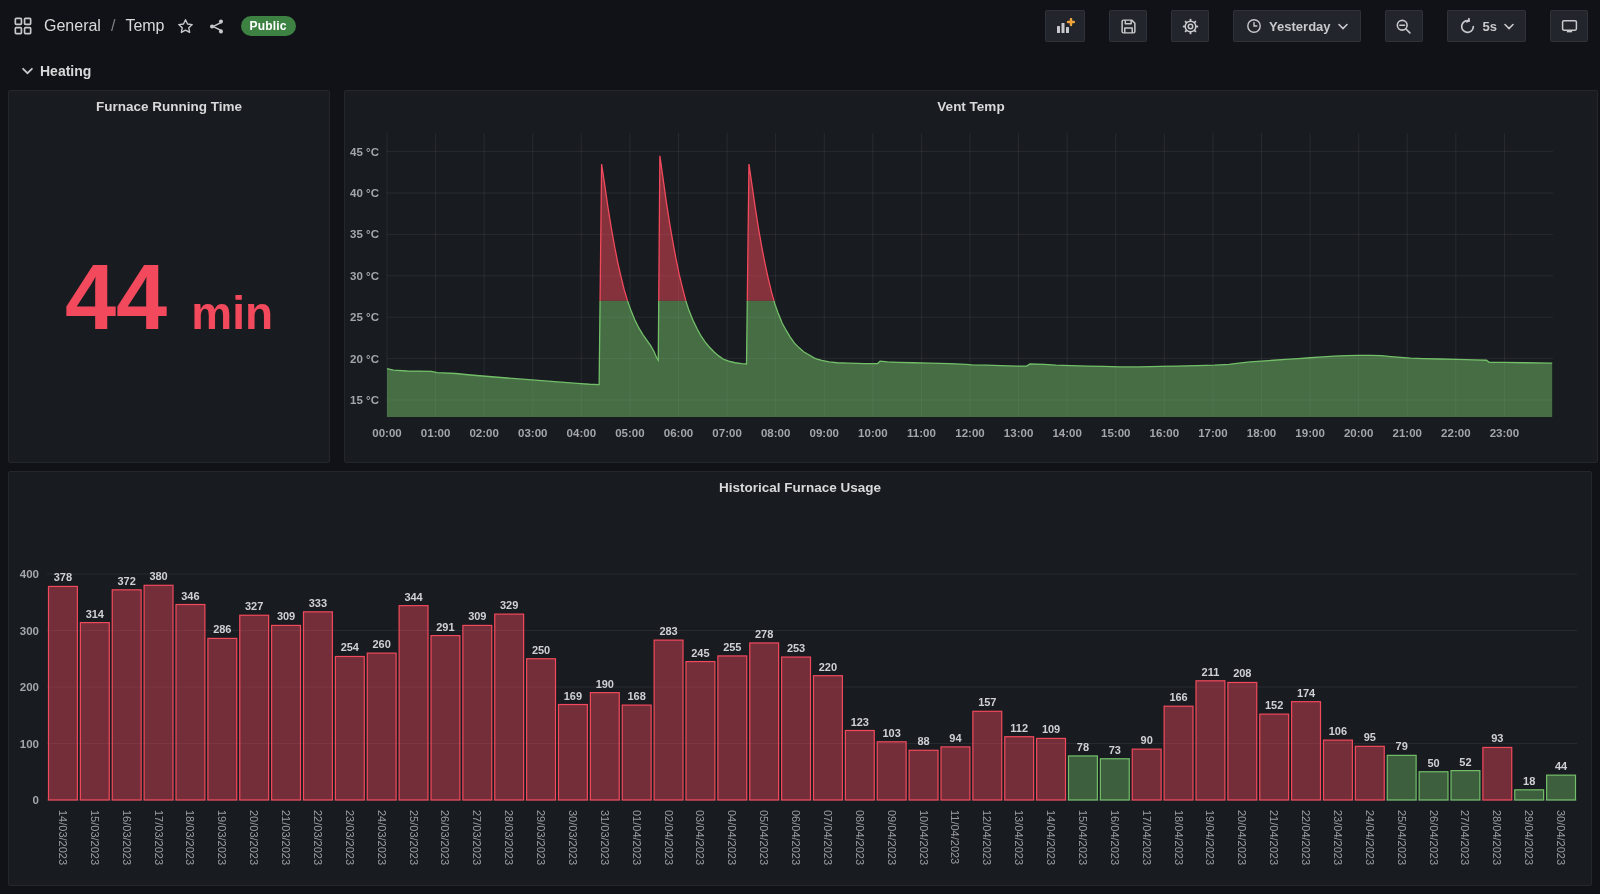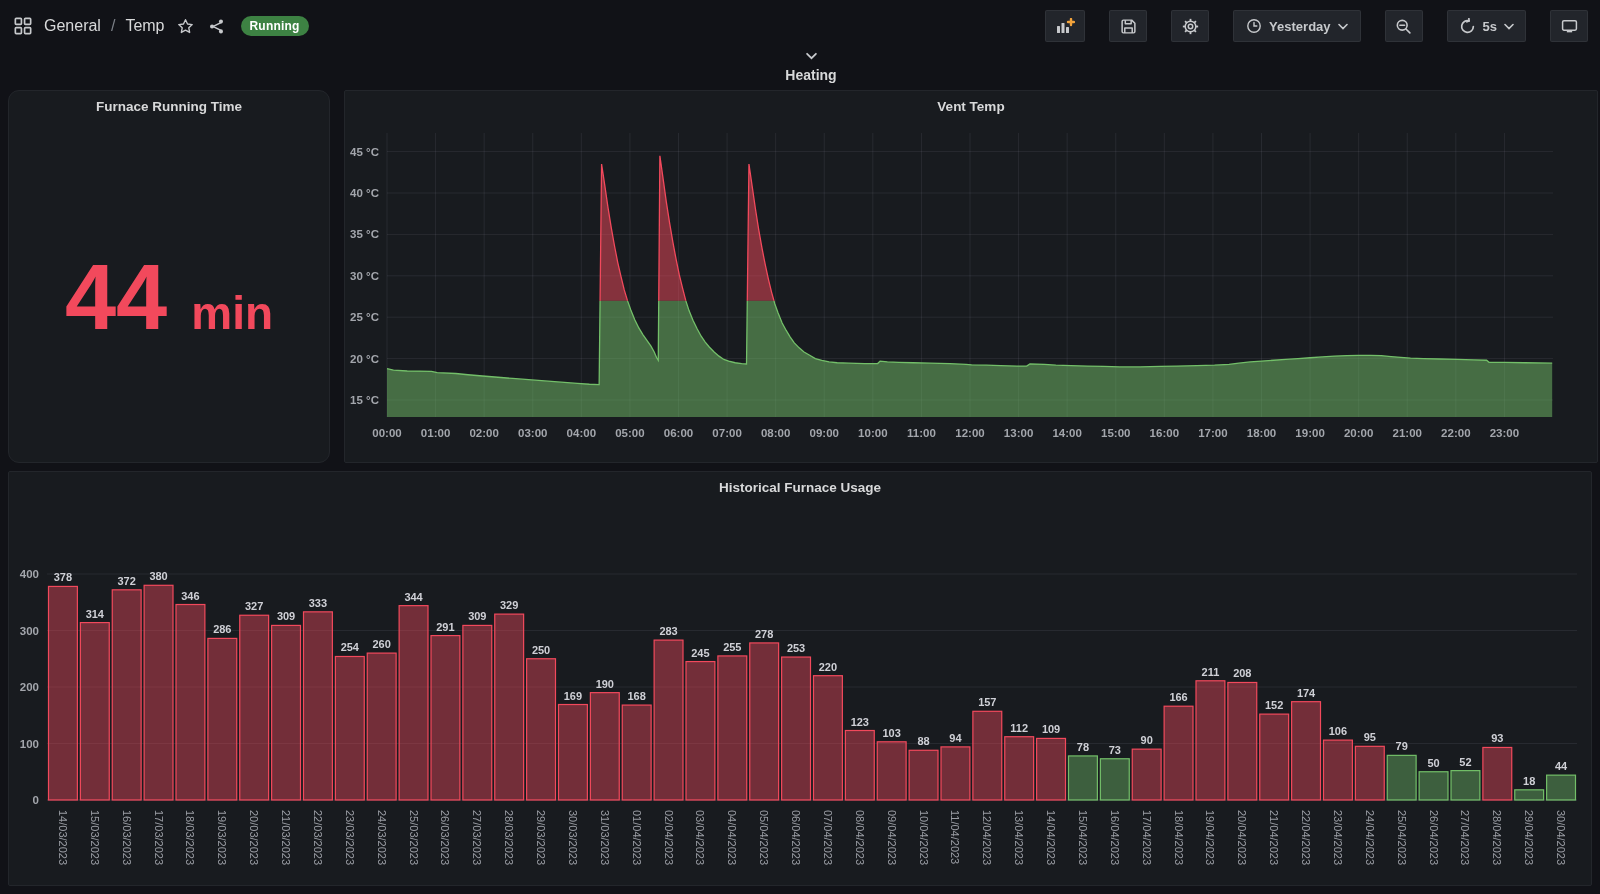--- a/index.html
+++ b/index.html
@@ -27,33 +27,33 @@
   .tool-btn {
     height:32px; min-width:38px; display:flex; align-items:center; justify-content:center;
     gap:7px; background:#22252b; border:1px solid rgba(204,204,220,0.08);
     border-radius:2px; color:#c7c9cc; font-size:13px; font-weight:600;
     padding:0 9px; cursor:pointer;
   }
   .tool-btn .lbl { white-space:nowrap; }
   
   .row-header {
     height:38px; display:flex; align-items:center; gap:7px;
-    padding-left:22px; cursor:pointer;flex-direction:column;
+    padding-left:22px; cursor:pointer;
   }
   .row-title { font-size:14px; font-weight:700; color:#d8d9da; }
   
   .panel {
     position:absolute; background:#181b1f;
     border:1px solid #23262b; border-radius:2px;
   }
   .panel-title {
     height:30px; display:flex; align-items:center; justify-content:center;
     font-size:13.5px; font-weight:600; color:#d8d9da; cursor:pointer;
   }
-  #panel-stat  { left:8px;   top:90px;  width:322px;  height:373px;border-radius:11px; }
+  #panel-stat  { left:8px;   top:90px;  width:322px;  height:373px; }
   #panel-vent  { left:344px; top:90px;  width:1254px; height:373px; }
   #panel-hist  { left:8px;   top:471px; width:1584px; height:415px;text-align:center; }
   .stat-body {
     height:calc(100% - 30px); display:flex; align-items:center; justify-content:center;
   }
   .stat-value { display:flex; align-items:baseline; color:#F2495C; margin-top:10px; }
   .stat-num  { font-size:92px; font-weight:700; line-height:1; }
   .stat-unit { font-size:46px; font-weight:700; margin-left:24px; line-height:1; }
   svg text { font-family:"Liberation Sans", sans-serif; }
 </style>
@@ -80,21 +80,21 @@
     </span>
     <span class="icon-btn">
       <svg width="17" height="17" viewBox="0 0 16 16" fill="#c7c9cc">
         <circle cx="12.2" cy="3.4" r="1.9"></circle>
           <circle cx="3.8" cy="8" r="1.9"></circle>
           <circle cx="12.2" cy="12.6" r="1.9"></circle>
         <path d="M4.6 7.2 L11.4 3.9 L12.1 5.1 L5.3 8.4 Z"></path>
         <path d="M4.6 8.8 L11.4 12.1 L12.1 10.9 L5.3 7.6 Z"></path>
       </svg>
     </span>
-    <span class="badge">Running</span>
+    <span class="badge">Public</span>
   </div>
 
   <div class="tb-right">
     <button class="tool-btn">
       <svg width="20" height="17" viewBox="0 0 20 17" fill="#c7c9cc">
         <rect x="2" y="8" width="3" height="7" rx="0.5"></rect>
         <rect x="6.5" y="5" width="3" height="10" rx="0.5"></rect>
         <rect x="11" y="9" width="3" height="6" rx="0.5"></rect>
         <g stroke="#F2A33C" stroke-width="2.4" stroke-linecap="round">
           <line x1="16" y1="1" x2="16" y2="7"></line>

